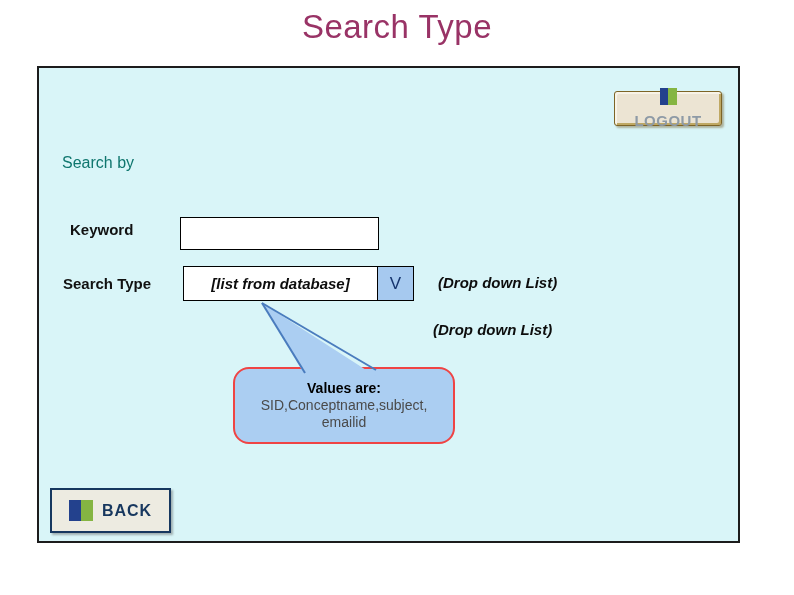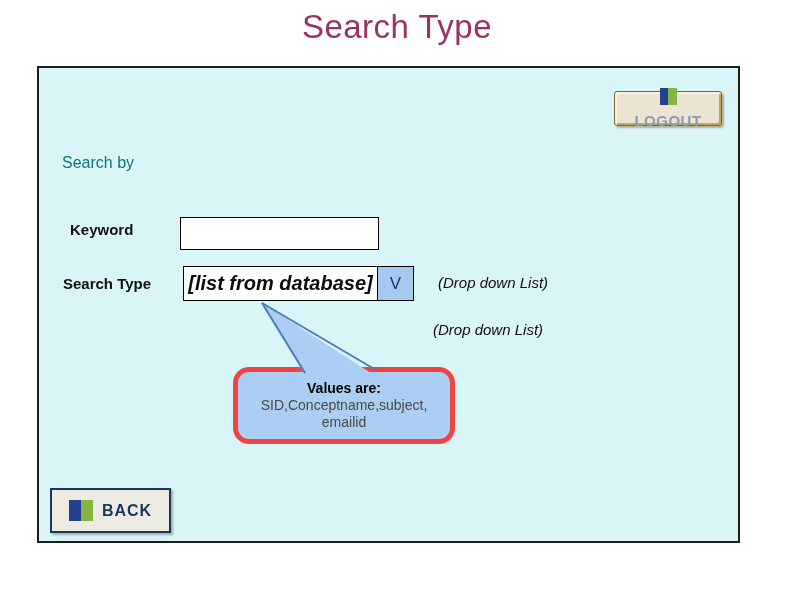--- a/index.html
+++ b/index.html
@@ -37,34 +37,34 @@
   .keyword-input{
     position:absolute;left:180px;top:217px;width:199px;height:33px;
     box-sizing:border-box;background:#ffffff;border:1px solid #000;
     font-family:"Liberation Sans",sans-serif;font-size:15px;padding:0 6px;
   }
   .searchtype-label{position:absolute;left:63px;top:275px;font-size:15px;font-weight:bold;color:#111;}
   .dropdown{position:absolute;left:183px;top:266px;height:35px;display:flex;cursor:pointer;}
   .dropdown .value{
     box-sizing:border-box;width:195px;height:35px;background:#ffffff;border:1px solid #000;
     display:flex;align-items:center;justify-content:center;
-    font-size:20px;font-weight:bold;font-style:italic;color:#0d0d0d;
+    font-size:15px;font-weight:bold;font-style:italic;color:#0d0d0d;
   }
   .dropdown .arrow{
     box-sizing:border-box;width:36px;height:35px;background:#a6c9ef;border:1px solid #000;border-left:none;
     display:flex;align-items:center;justify-content:center;
     font-size:17px;color:#16356e;
   }
-  .drop-note{position:absolute;font-size:15px;font-weight:normal;font-style:italic;color:#0d0d0d;}
+  .drop-note{position:absolute;font-size:15px;font-weight:bold;font-style:italic;color:#0d0d0d;}
   .note1{left:438px;top:274px;}
   .note2{left:433px;top:321px;}
   
   .callout{
     position:absolute;left:233px;top:367px;width:222px;height:77px;
-    box-sizing:border-box;background:#abcef2;border:5px solid #ef4444;border-radius:16px;
+    box-sizing:border-box;background:#abcef2;border:2px solid #ef4444;border-radius:16px;
     display:flex;flex-direction:column;align-items:center;justify-content:center;
     font-size:14px;line-height:17px;text-align:center;
   }
   .callout .head{font-weight:bold;color:#000;}
   .callout .val{color:#4a4a4a;}
   .callout-tail{position:absolute;left:240px;top:296px;width:150px;height:85px;}
   
   .back-btn{
     position:absolute;left:50px;top:488px;width:121px;height:45px;
     box-sizing:border-box;background:#edebe1;border:2px solid #16375f;

